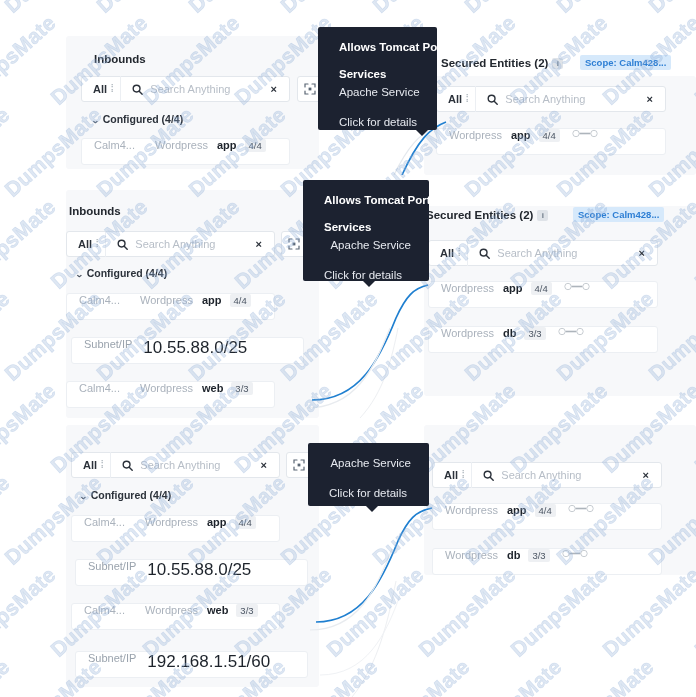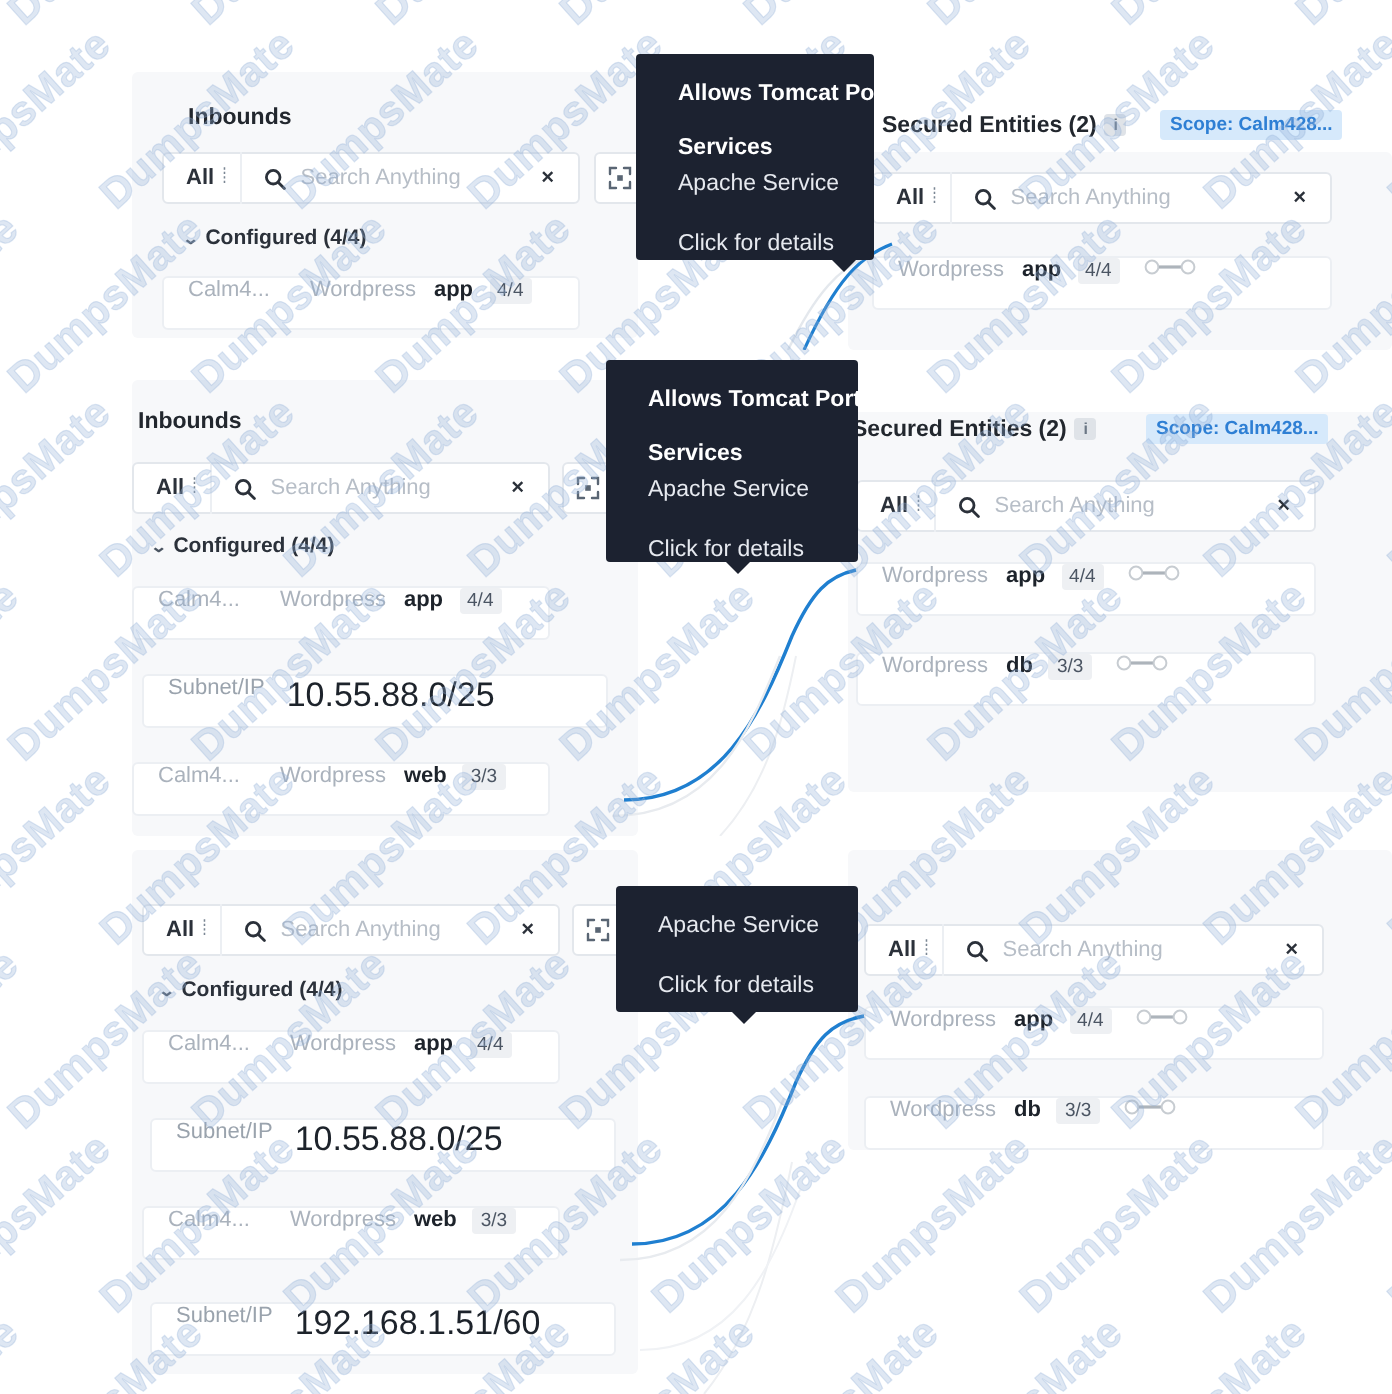--- a/index.html
+++ b/index.html
@@ -199,21 +199,21 @@
   }
   .tt-title {
     font-size: 11.5px; font-weight: 700; color: #ffffff;
     white-space: nowrap;
   }
   .tt-sec {
     font-size: 11.5px; font-weight: 700; color: #ffffff;
     margin-top: 15px; white-space: nowrap;
   }
   .tt-item {
-    font-size: 11.5px; color: #e6e9ef; margin-top: 6px; white-space: nowrap;
+    font-size: 11.5px; color: #e6e9ef; margin-top: 6px; white-space: nowrap; text-align: right;
   }
   .tt-foot {
     font-size: 11.5px; color: #e6e9ef; margin-top: 18px; white-space: nowrap;
   }
   .tt-arrow {
     position: absolute;
     bottom: -6px;
     width: 0; height: 0;
     border-left: 6px solid transparent;
     border-right: 6px solid transparent;

